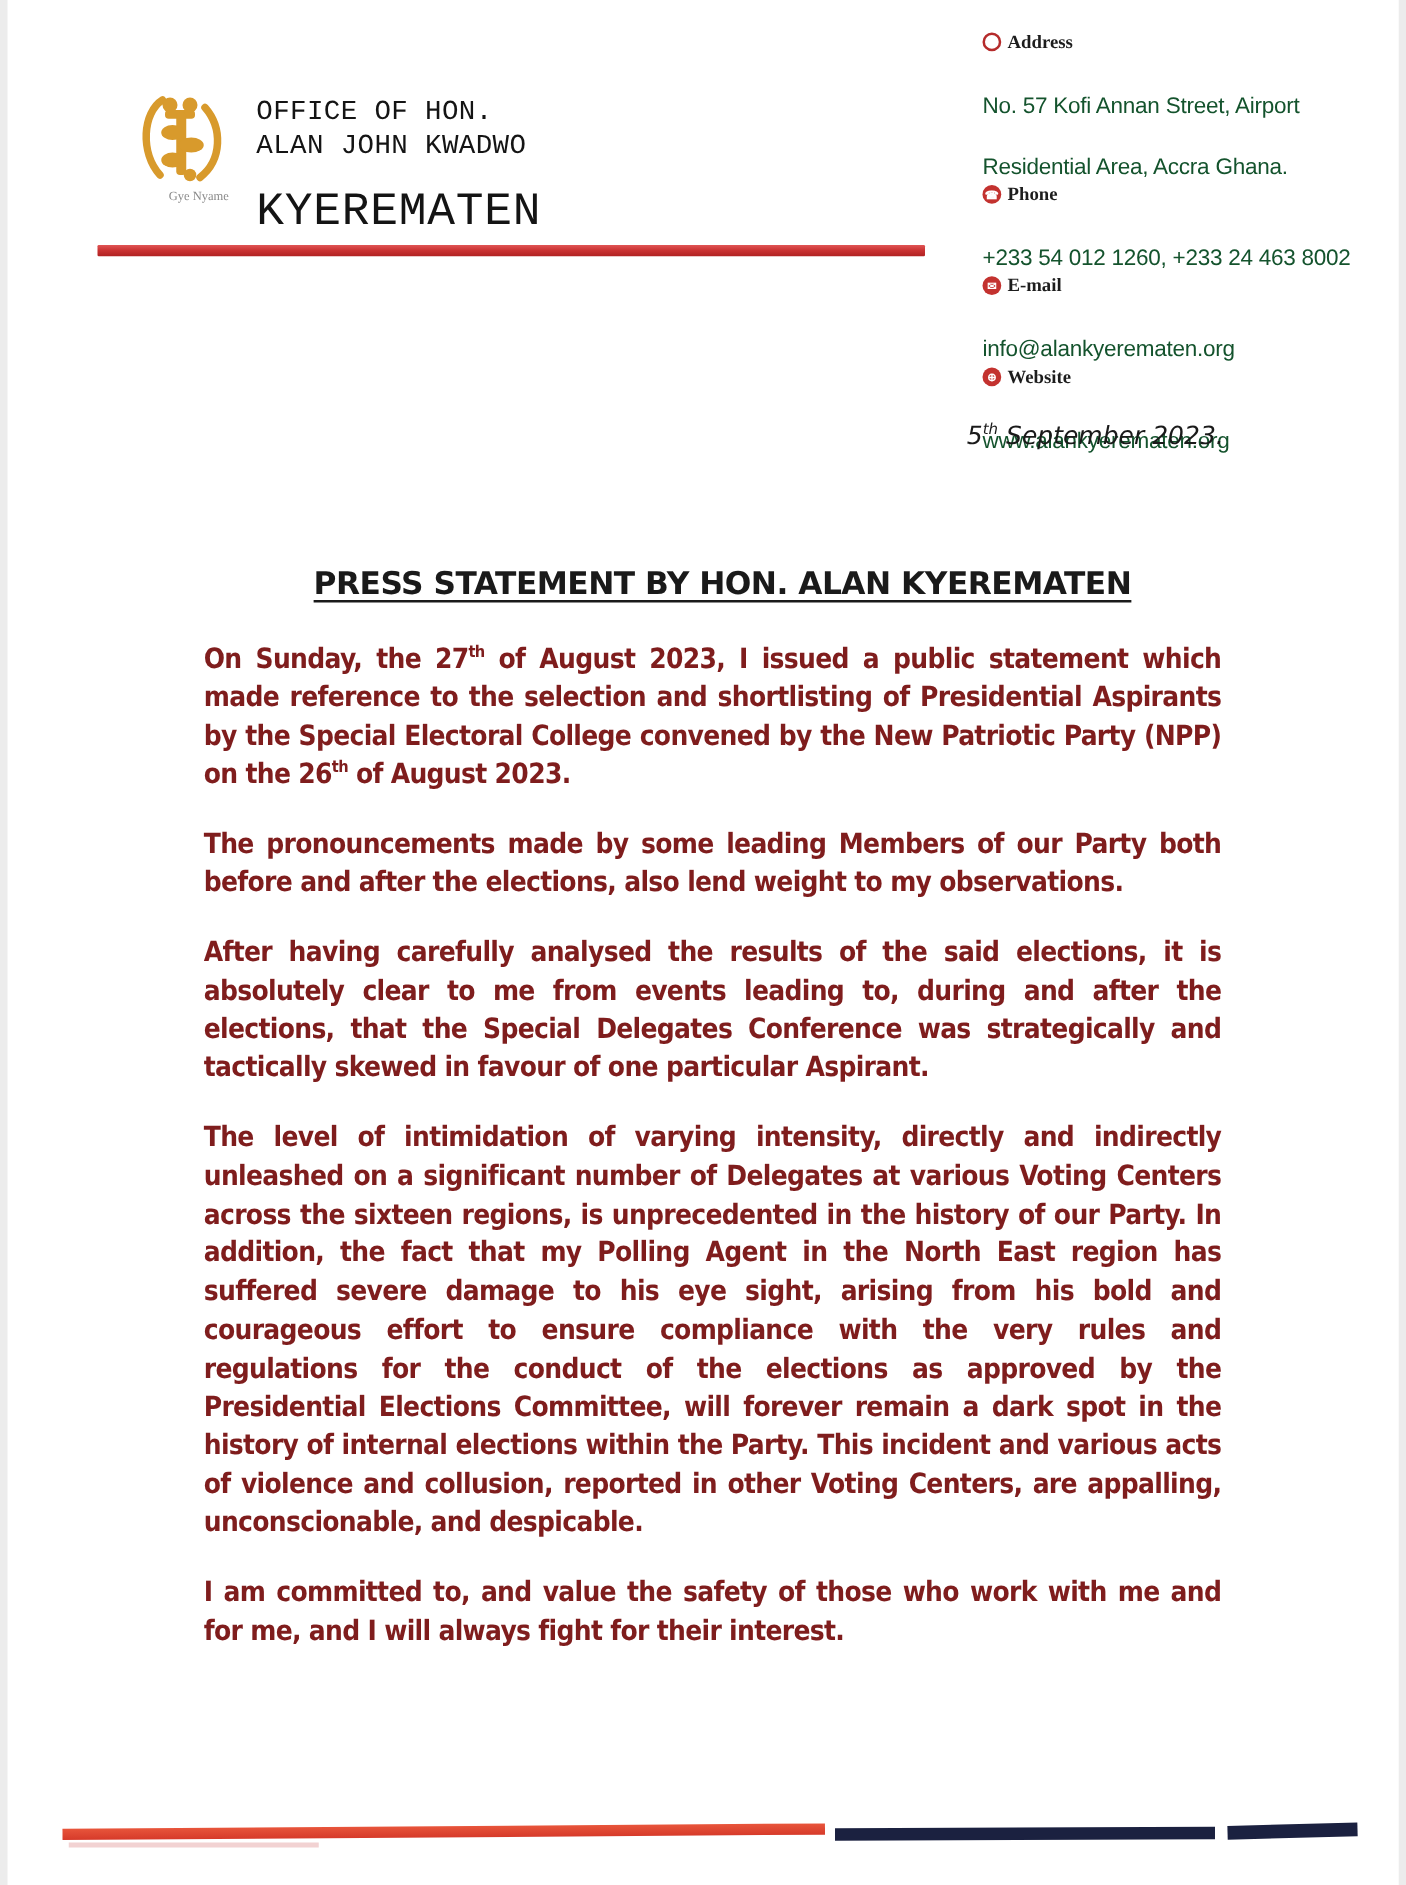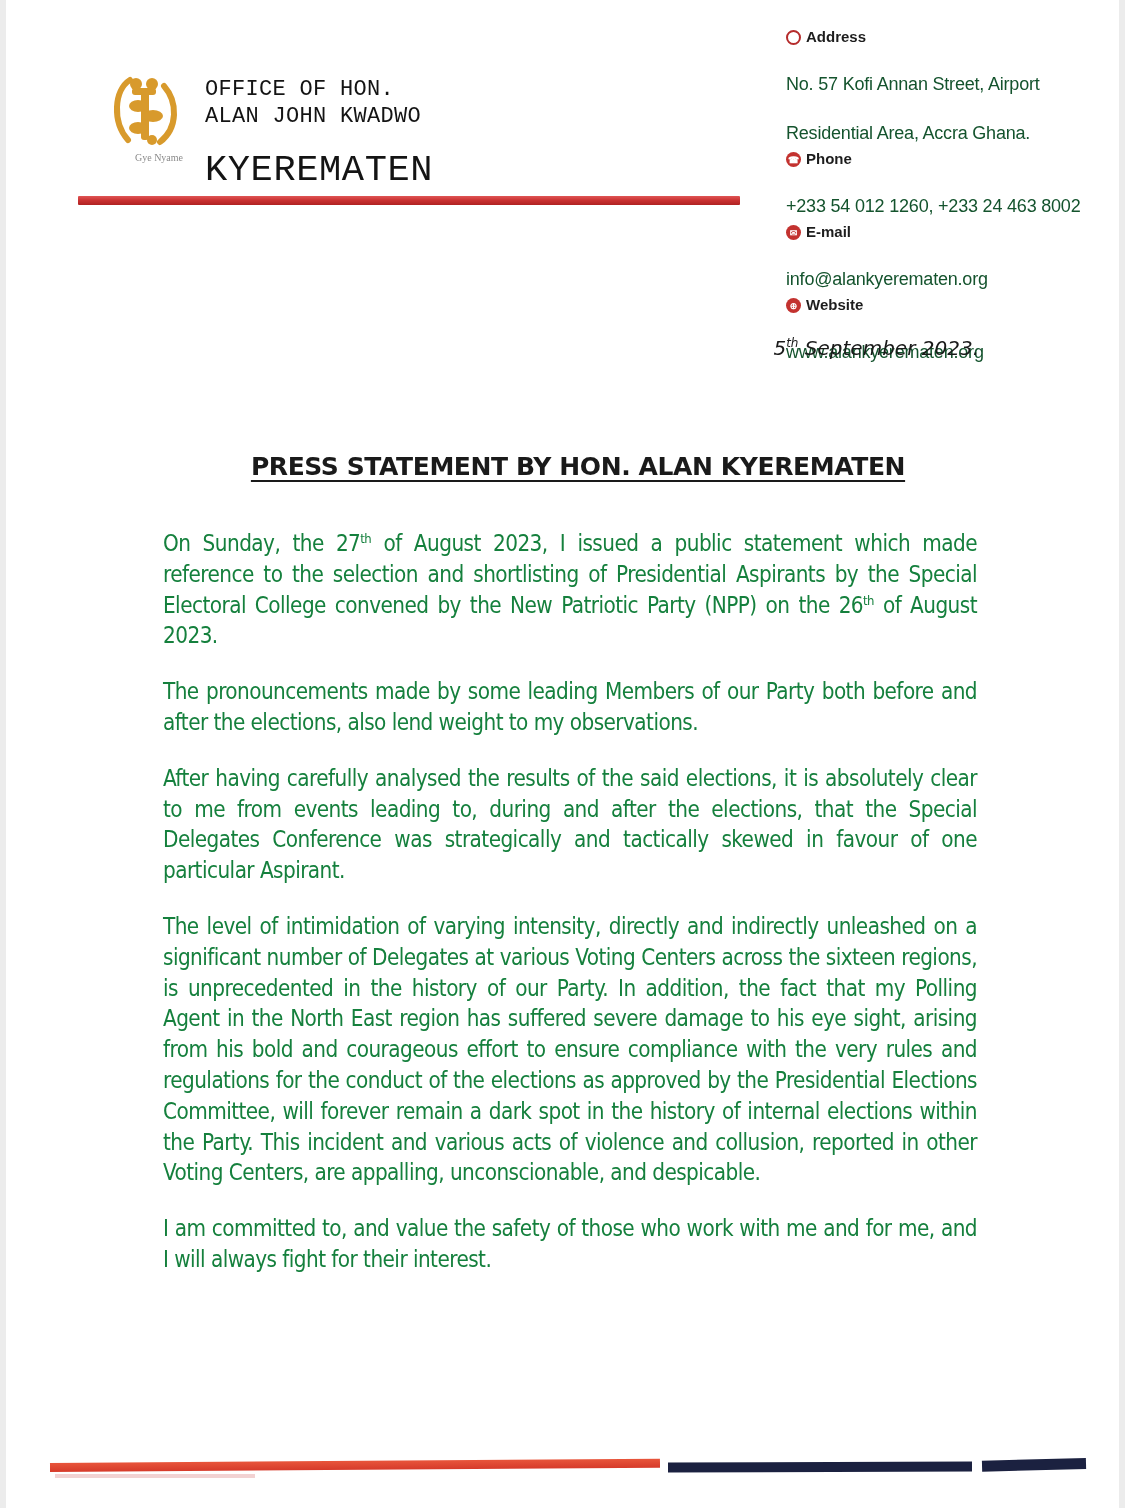--- a/index.html
+++ b/index.html
@@ -26,21 +26,21 @@
 
   .header-rule {
     position: absolute; left: 78px; top: 196px; width: 662px; height: 9px;
     background: linear-gradient(#e05555, #c93131 50%, #b02222);
     border-radius: 1px;
   }
 
   
   .contacts { position: absolute; left: 786px; top: 26px; width: 300px; font-family: "Liberation Sans", sans-serif; }
   .contact { margin-bottom: 5px; }
-  .contact-label { display: flex; align-items: flex-end; font-size: 15px; font-weight: bold; color: #1d1d1d; height: 19px; }
+  .contact-label { display: flex; align-items: flex-start; font-size: 15px; font-weight: bold; color: #1d1d1d; height: 19px; font-family: Liberation Serif, serif; }
   .contact-icon {
     width: 15px; height: 15px; border-radius: 50%; background: #c3322f; margin-right: 5px; position: relative;
     display: inline-flex; align-items: center; justify-content: center; color: #fff; font-size: 9px; font-weight: bold;
   }
   .contact-icon.outline { background: #fff; border: 2px solid #b52b2b; width: 11px; height: 11px; }
   .contact-value { font-size: 18px; color: #14532d; line-height: 19px; letter-spacing: -0.2px; margin-top: 30px; }
 
   
   .date {
     position: absolute; right: 146px; top: 336px; font-style: italic; font-size: 20px; color: #1a1a1a;
@@ -51,23 +51,23 @@
   
   .press-title {
     position: absolute; left: 0; width: 1140px; top: 452px; text-align: center;
     font-family: "DejaVu Sans", sans-serif; font-size: 25px; font-weight: bold; color: #1a1a1a;
     letter-spacing: -0.4px;
   }
   .press-title span { text-decoration: underline; text-decoration-thickness: 2px; text-underline-offset: 5px; margin-left: 16px; }
 
   
   .body-text {
-    position: absolute; left: 163px; top: 528px; width: 814px;
+    position: absolute; left: 163px; top: 512px; width: 814px;
     font-family: "DejaVu Sans Condensed", "DejaVu Sans", sans-serif; font-stretch: condensed;
-    font-size: 22.3px; line-height: 30.8px; color: #15803d; text-align: justify; letter-spacing: -0.55px;
+    font-size: 22.3px; line-height: 30.8px; color: #7f1d1d; text-align: justify; letter-spacing: -0.55px; font-weight: bold;
   }
   .body-text p { margin: 0 0 25px 0; }
   .body-text sup { font-size: 13px; line-height: 0; }
 
   
   .footer-red {
     position: absolute; left: 50px; top: 1463px; width: 610px; height: 9px;
     background: linear-gradient(#e8553b, #d63a2a);
     transform: rotate(-0.4deg); transform-origin: left;
   }

